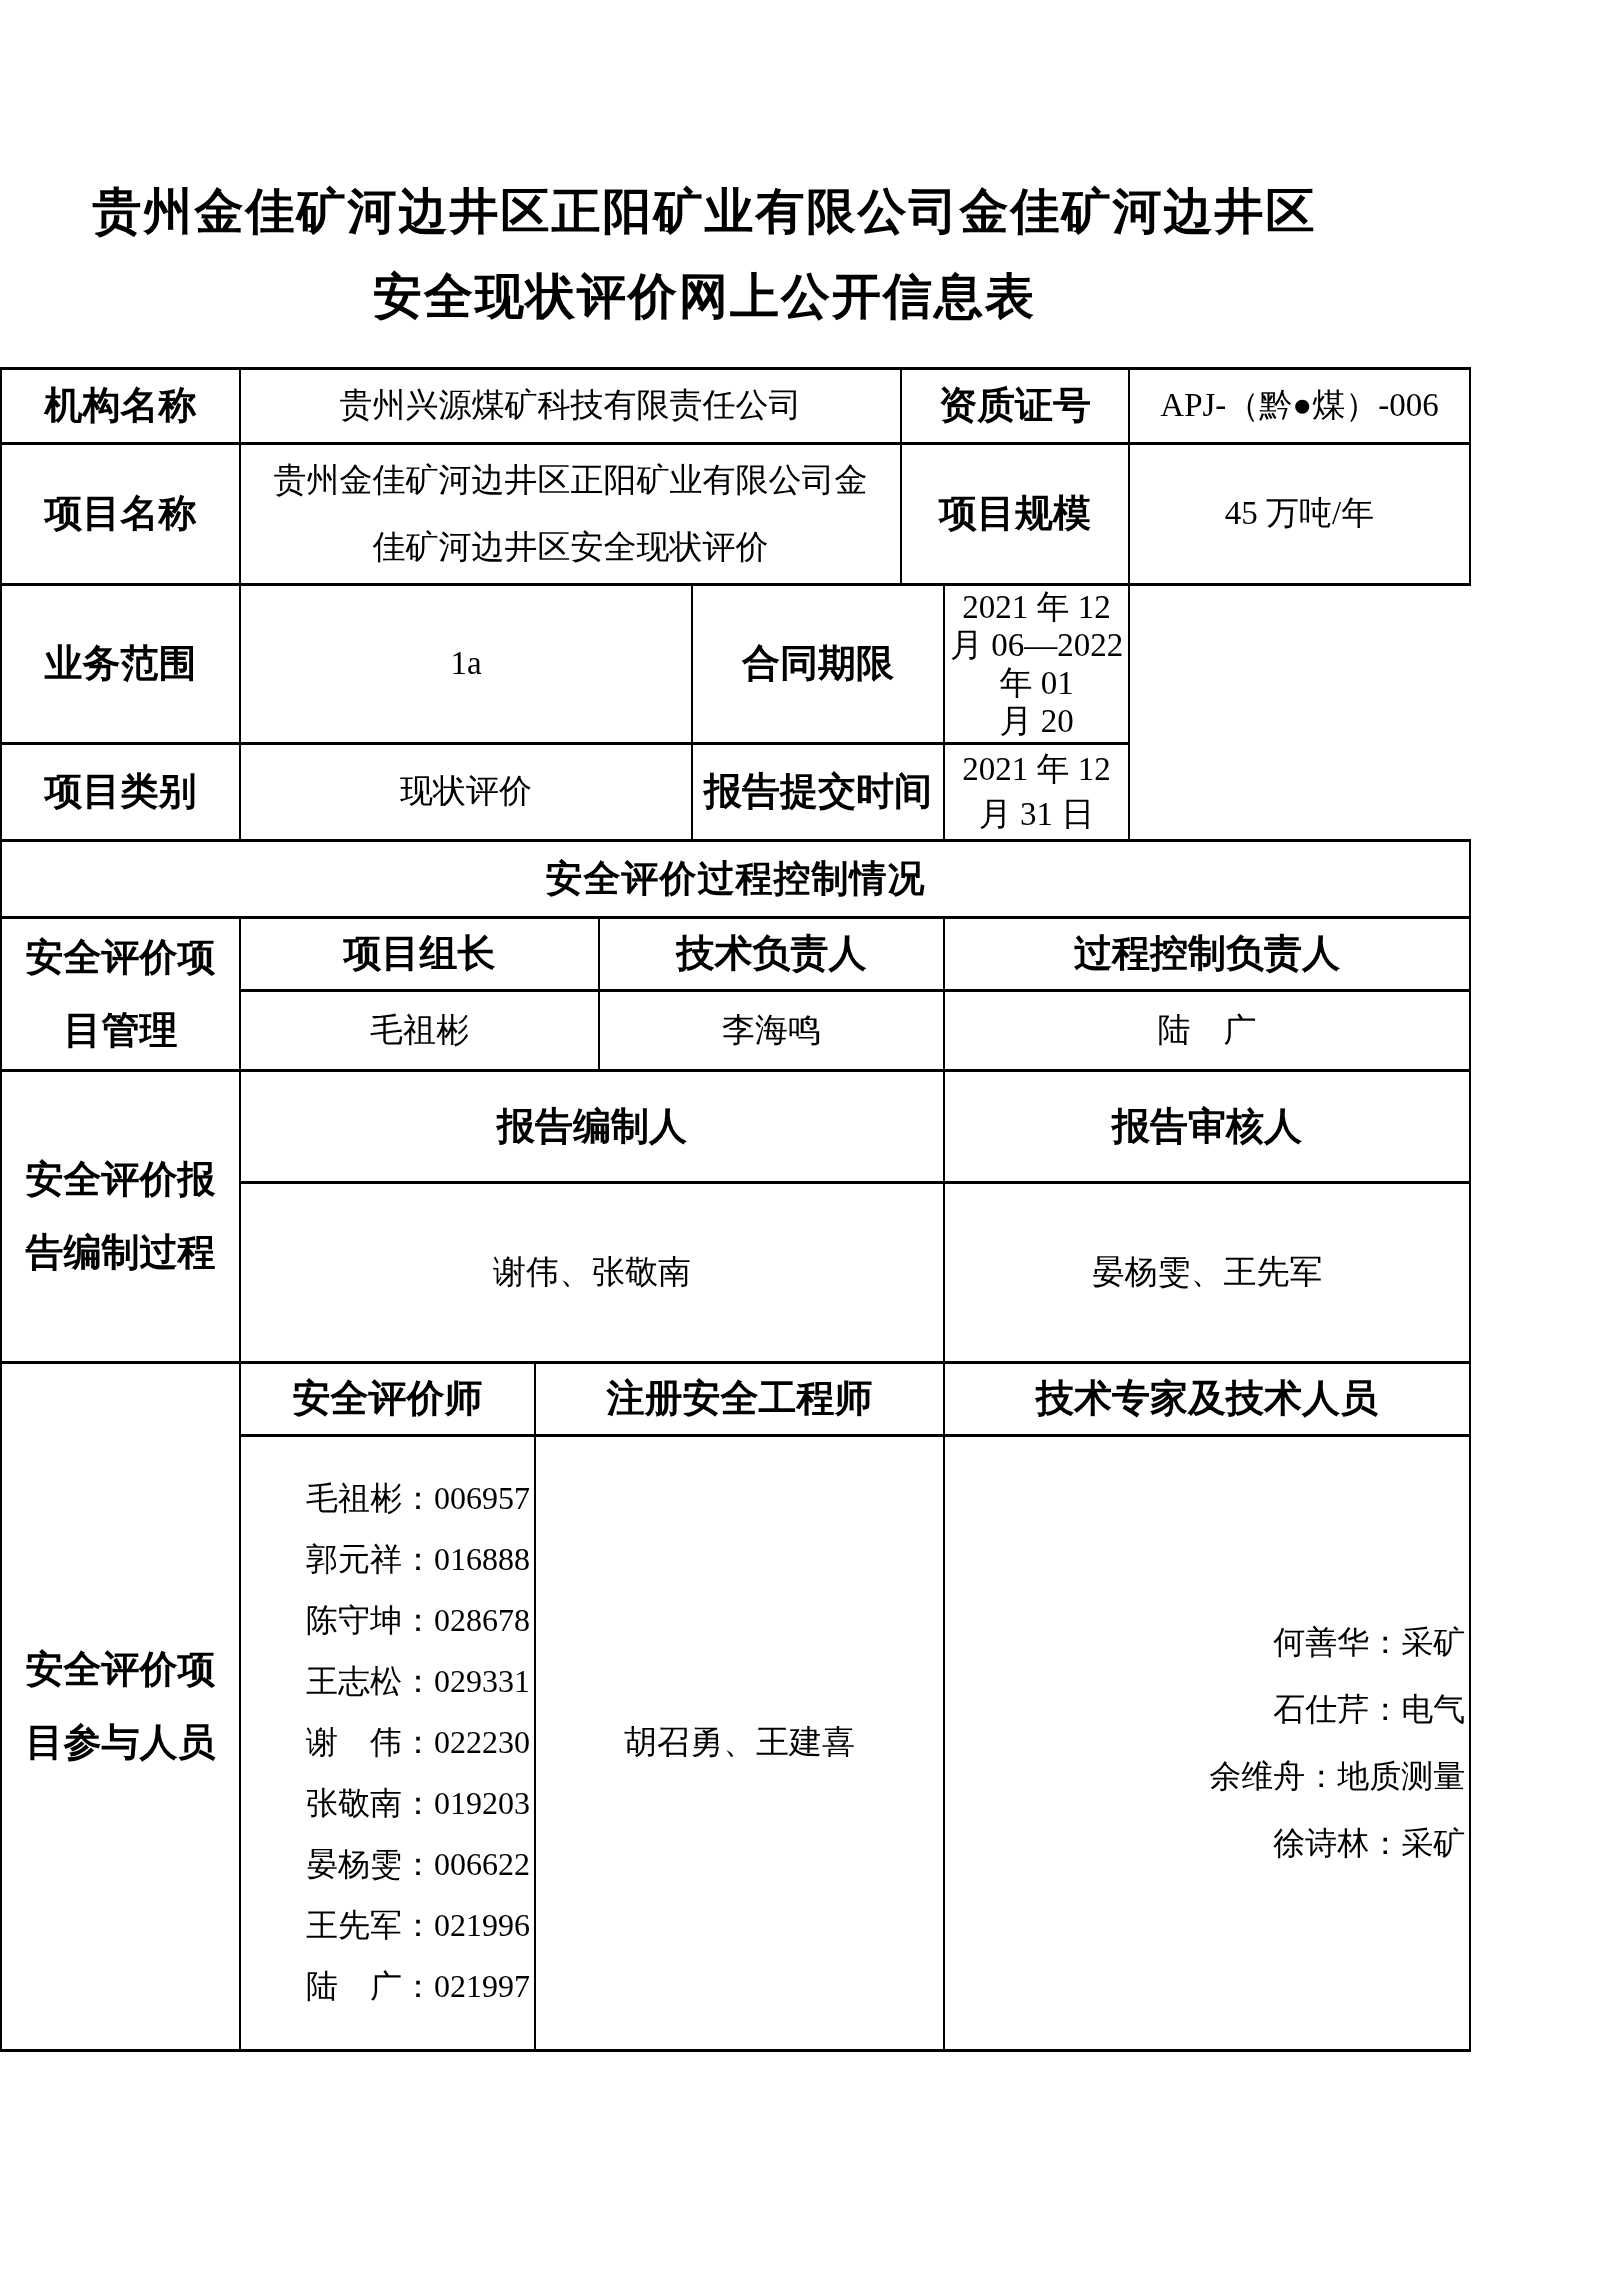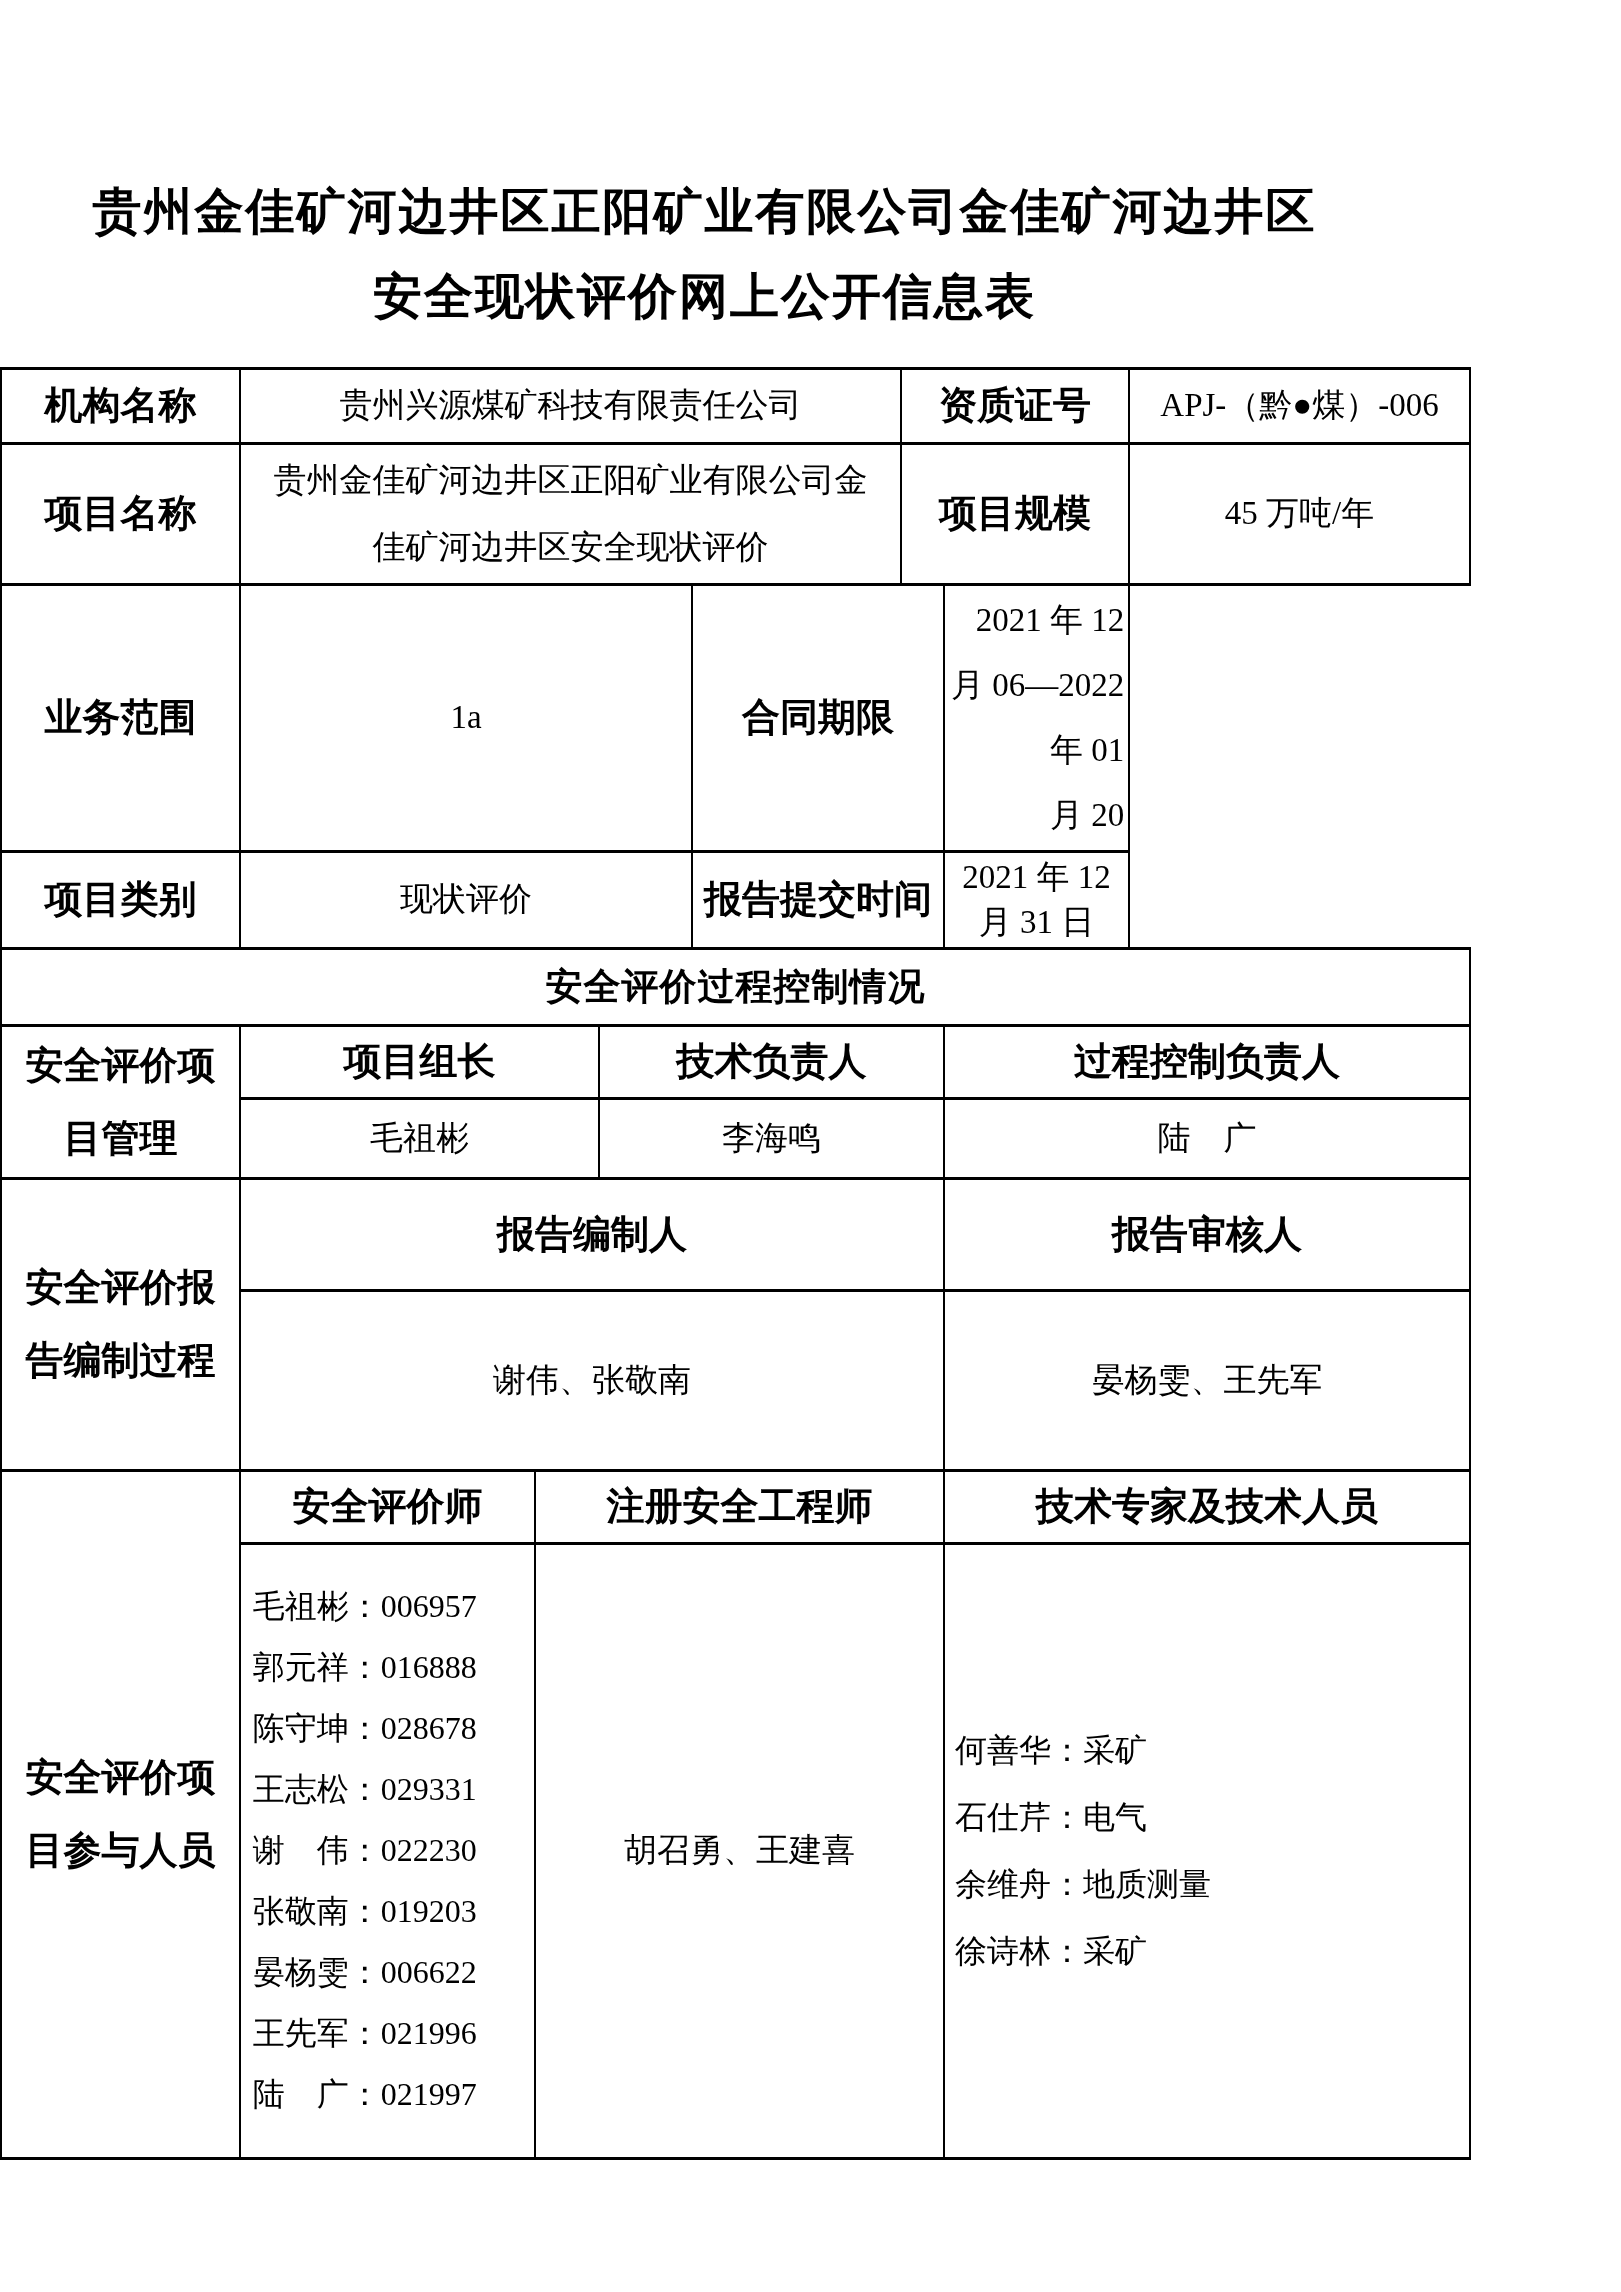--- a/index.html
+++ b/index.html
@@ -48,36 +48,36 @@
     font-size: 38px;
   }
   td.section-hdr {
     font-weight: bold;
     font-size: 37px;
     letter-spacing: 1px;
   }
   .prewrap { white-space: pre-line; }
   td.side-label { line-height: 73px; }
   td.wrap2 { line-height: 67px; }
-  td.dates { line-height: 65px; text-align: right; }
+  td.dates { line-height: 38px; }
 
   tr.r1  { height: 75px;  }
   tr.r2  { height: 123px; margin-top: 32px; }
   tr.r3  { height: 140px; }
   tr.r4  { height: 72px;  }
   tr.r5  { height: 77px;  }
   tr.r6  { height: 72px;  }
   tr.r7  { height: 77px;  }
   tr.r8  { height: 112px; }
   tr.r9  { height: 180px; }
   tr.r10 { height: 73px;  }
   tr.r11 { height: 615px; }
 
   td.list-cell {
-    text-align: left;
+    text-align: right;
     font-size: 32px;
     padding-left: 11.8px;
   }
   td.list-cell .list-line { line-height: 61px; }
   td.experts-cell { padding-left: 10px; }
   td.experts-cell .list-line { line-height: 67px; }
 </style>
 </head>
 <body>
 

